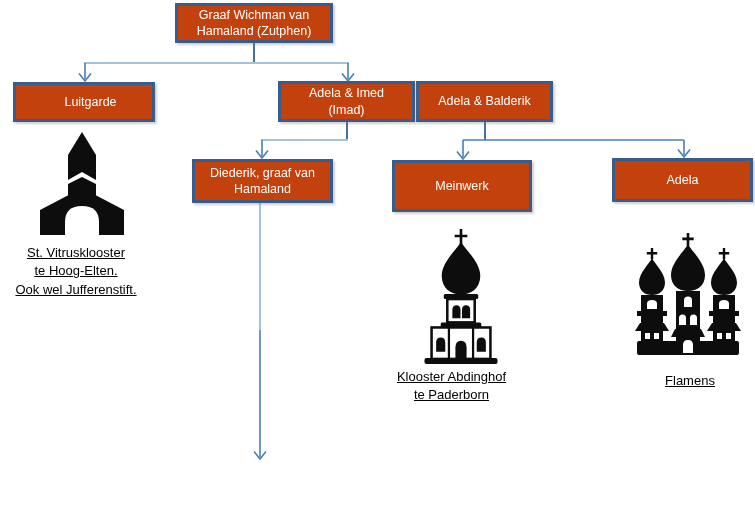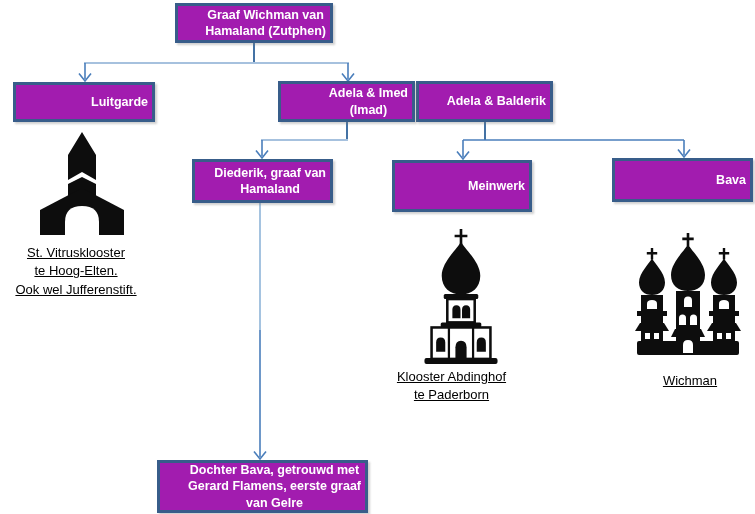--- a/index.html
+++ b/index.html
@@ -3,26 +3,25 @@
 <meta charset="utf-8">
 <style>
   html,body{margin:0;padding:0;background:#fff;}
   .canvas{
     position:relative;width:755px;height:514px;background:#ffffff;
     font-family:"Liberation Sans",sans-serif;overflow:hidden;
   }
   .connector-layer{position:absolute;left:0;top:0;width:755px;height:514px;}
   .node{
     position:absolute;box-sizing:border-box;
-    background:#a21caf;border:3px solid #385d8a;color:#ffffff;
-    display:flex;align-items:center;justify-content:flex-end;text-align:center;
+    background:#c2410c;border:3px solid #385d8a;color:#ffffff;
+    display:flex;align-items:center;justify-content:center;text-align:center;
     font-size:12.5px;line-height:1.32;white-space:pre-line;
     box-shadow:1.5px 1.5px 2px rgba(120,120,120,0.35);
     padding:2px 4px;
-    font-weight:bold;
   }
   .node-wichman{left:175px;top:3px;width:158px;height:40px;}
   .node-luitgarde{left:13px;top:82px;width:142px;height:40px;padding-left:17px;}
   .node-adela-imed{left:278px;top:81px;width:137px;height:41px;}
   .node-adela-balderik{left:416px;top:81px;width:137px;height:41px;}
   .node-diederik{left:192px;top:159px;width:141px;height:44px;}
   .node-meinwerk{left:392px;top:160px;width:140px;height:52px;}
   .node-azela{left:612px;top:158px;width:141px;height:44px;}
   .node-bava{left:157px;top:460px;width:211px;height:53px;}
   .caption{
@@ -91,26 +90,21 @@
 (Imad)</span>
   </div>
   <div class="node node-diederik">
     <span>Diederik, graaf van
 Hamaland</span>
   </div>
   <div class="node node-meinwerk">
     <span>Meinwerk</span>
   </div>
   <div class="node node-azela">
-    <span>Bava</span>
-  </div>
-  <div class="node node-bava">
-    <span>Dochter Bava, getrouwd met
-Gerard Flamens, eerste graaf
-van Gelre</span>
+    <span>Adela</span>
   </div>
 
   <svg class="icon icon-church1" viewBox="0 0 88 103" xmlns="http://www.w3.org/2000/svg">
     <g fill="#0d0d0d">
       <path d="M44 0 L58 23 L58 48 L44 40 L30 48 L30 23 Z"></path>
       <path d="M30 52 L44 45 L58 52 L58 66 L30 66 Z"></path>
       <path d="M2 78 L44 56 L86 78 L86 103 L2 103 Z"></path>
       <path fill="#ffffff" d="M27 103 v-13 q0 -16 17 -16 q17 0 17 16 v13 z"></path>
     </g>
   </svg>
@@ -162,15 +156,15 @@
       <rect fill="#ffffff" x="82" y="100" width="5" height="6"></rect>
       <rect fill="#ffffff" x="91" y="100" width="5" height="6"></rect>
     </g>
   </svg>
 
   <div class="caption caption-vitrus">St. Vitrusklooster
 te Hoog-Elten.
 Ook wel Jufferenstift.</div>
   <div class="caption caption-abdinghof">Klooster Abdinghof
 te Paderborn</div>
-  <div class="caption caption-werden">Wichman</div>
+  <div class="caption caption-werden">Flamens</div>
 
 </div>
 
 </body></html>

